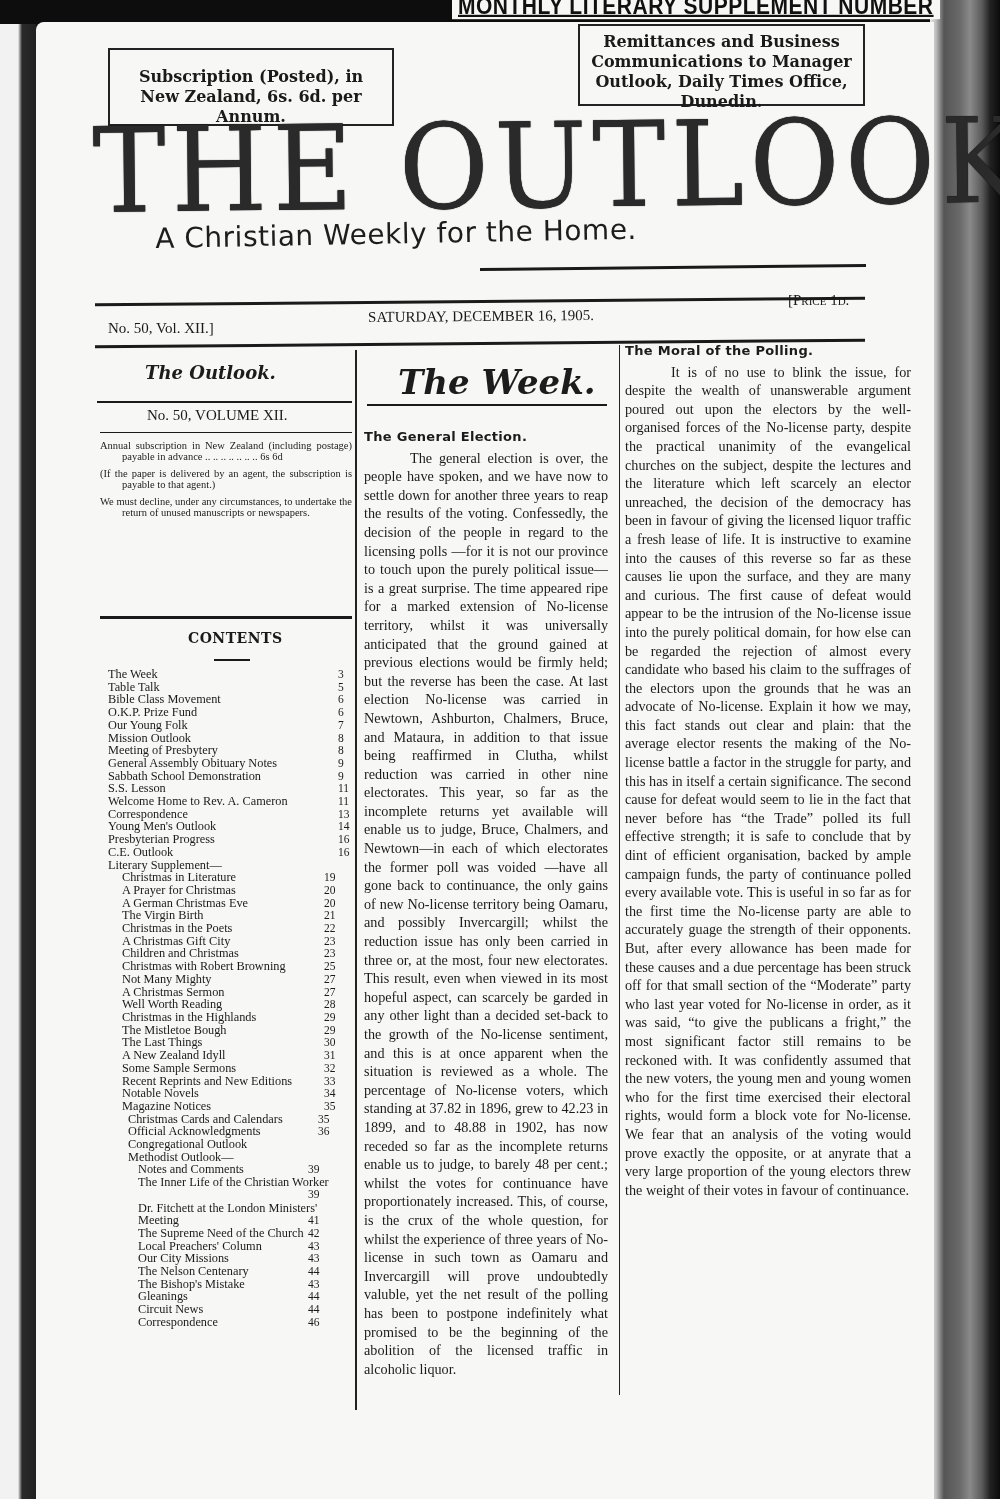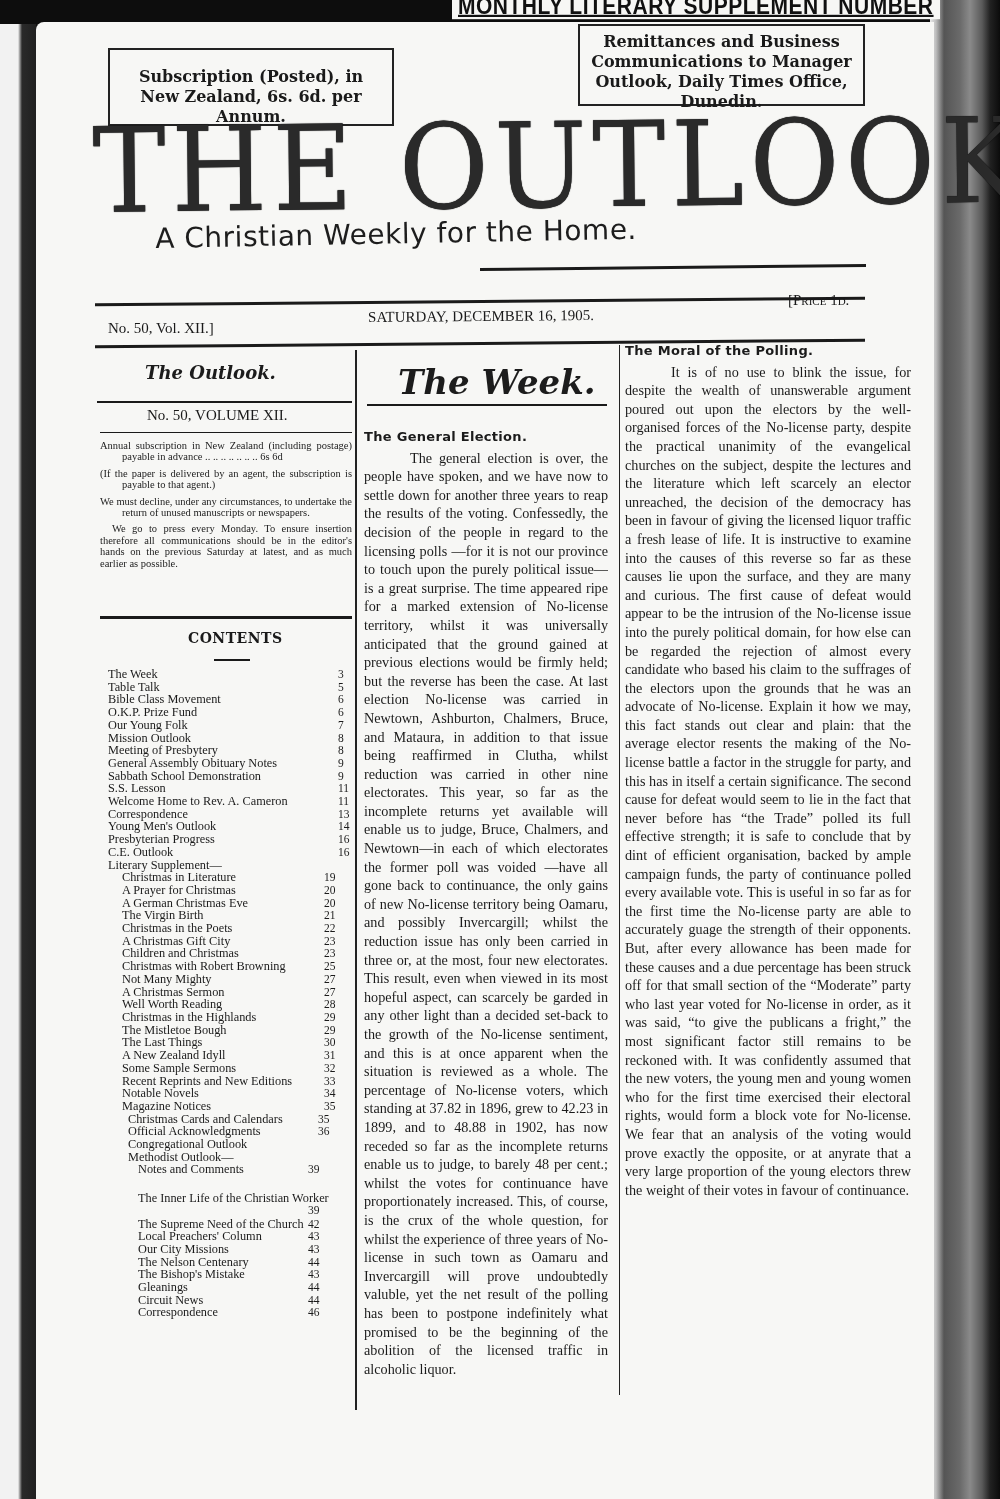--- a/index.html
+++ b/index.html
@@ -128,21 +128,20 @@
 
 <div class="col-title-bl" style="left:145px; top:362px; font-size:18px;">The Outlook.</div>
 <div class="rule" style="left:97px; top:401px; width:255px; height:2px;"></div>
 <div class="vol-line">No. 50, VOLUME XII.</div>
 <div class="rule" style="left:100px; top:432px; width:252px; height:1px;"></div>
 
 <div class="notice" style="left:100px; top:440px; width:252px;">
   <p class="indent">Annual subscription in New Zealand (including postage) payable in advance .. .. .. .. .. .. .. 6s 6d</p>
   <p class="indent">(If the paper is delivered by an agent, the subscription is payable to that agent.)</p>
   <p class="indent">We must decline, under any circumstances, to undertake the return of unused manuscripts or newspapers.</p>
-  <p style="text-indent:12px;">We go to press every Monday. To ensure insertion therefore all communications should be in the editor's hands on the previous Saturday at latest, and as much earlier as possible.</p>
 </div>
 <div class="rule" style="left:100px; top:616px; width:252px; height:3px;"></div>
 
 <div class="contents-title">CONTENTS</div>
 <div class="rule" style="left:214px; top:659px; width:36px; height:2px;"></div>
 
 <ul class="contents-list">
   <li><span>The Week</span><span class="pg">3</span></li>
   <li><span>Table Talk</span><span class="pg">5</span></li>
   <li><span>Bible Class Movement</span><span class="pg">6</span></li>
@@ -177,22 +176,26 @@
   <li class="l1"><span>Some Sample Sermons</span><span class="pg" style="left:216px;">32</span></li>
   <li class="l1"><span>Recent Reprints and New Editions</span><span class="pg" style="left:216px;">33</span></li>
   <li class="l1"><span>Notable Novels</span><span class="pg" style="left:216px;">34</span></li>
   <li class="l1"><span>Magazine Notices</span><span class="pg" style="left:216px;">35</span></li>
   <li class="l2"><span>Christmas Cards and Calendars</span><span class="pg" style="left:210px;">35</span></li>
   <li class="l2"><span>Official Acknowledgments</span><span class="pg" style="left:210px;">36</span></li>
   <li class="l2"><span>Congregational Outlook</span><span class="pg" style="left:210px;"></span></li>
   <li class="l2"><span>Methodist Outlook—</span><span class="pg" style="left:210px;"></span></li>
   <li class="l3"><span>Notes and Comments</span><span class="pg" style="left:200px;">39</span></li>
   <li class="l3 wrap2">
-      <span style="white-space:normal; display:block; width:210px;margin-top:16px;">The Inner Life of the Christian Worker</span>
+      <span style="white-space:normal; display:block; width:210px;">The Inner Life of the Christian Worker</span>
       <span class="pg" style="left:200px; top:12px;">39</span>
+    </li>
+  <li class="l3 wrap2">
+      <span style="white-space:normal; display:block; width:210px;">Dr. Fitchett at the London Ministers' Meeting</span>
+      <span class="pg" style="left:200px; top:12px;">41</span>
     </li>
   <li class="l3"><span>The Supreme Need of the Church</span><span class="pg" style="left:200px;">42</span></li>
   <li class="l3"><span>Local Preachers' Column</span><span class="pg" style="left:200px;">43</span></li>
   <li class="l3"><span>Our City Missions</span><span class="pg" style="left:200px;">43</span></li>
   <li class="l3"><span>The Nelson Centenary</span><span class="pg" style="left:200px;">44</span></li>
   <li class="l3"><span>The Bishop's Mistake</span><span class="pg" style="left:200px;">43</span></li>
   <li class="l3"><span>Gleanings</span><span class="pg" style="left:200px;">44</span></li>
   <li class="l3"><span>Circuit News</span><span class="pg" style="left:200px;">44</span></li>
   <li class="l3"><span>Correspondence</span><span class="pg" style="left:200px;">46</span></li>
 </ul>

